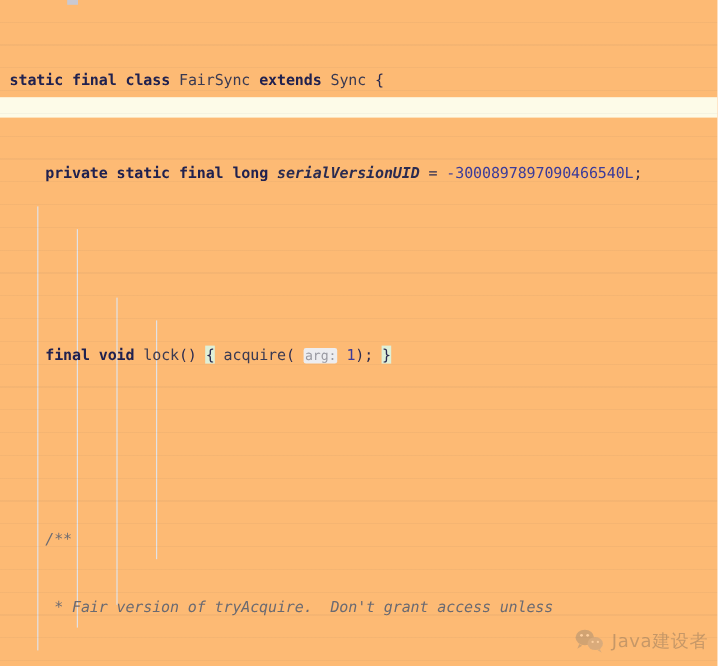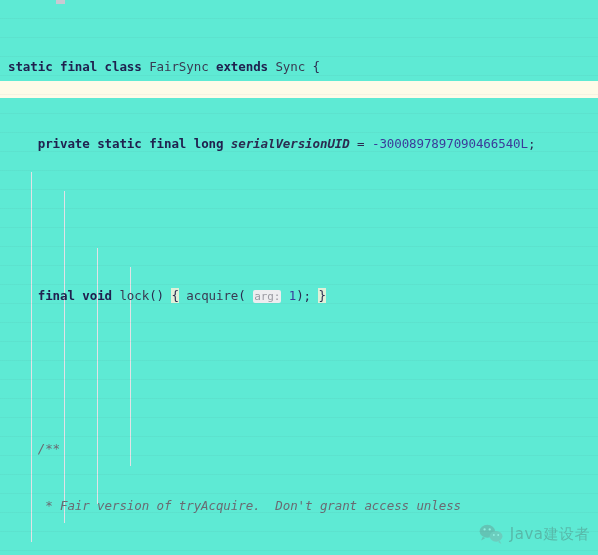--- a/index.html
+++ b/index.html
@@ -12,21 +12,21 @@
     width: 598px;
     height: 555px;
     overflow: hidden;
     font-family: "DejaVu Sans Mono", "Liberation Mono", monospace;
   }
 
   #editor {
     position: relative;
     width: 598px;
     height: 555px;
-    background: #5eead4;
+    background: #fdba74;
     overflow: hidden;
   }
 
   
   .scanlines {
     position: absolute;
     left: 0; top: 0;
     width: 598px; height: 555px;
     pointer-events: none;
     background-image: repeating-linear-gradient(

